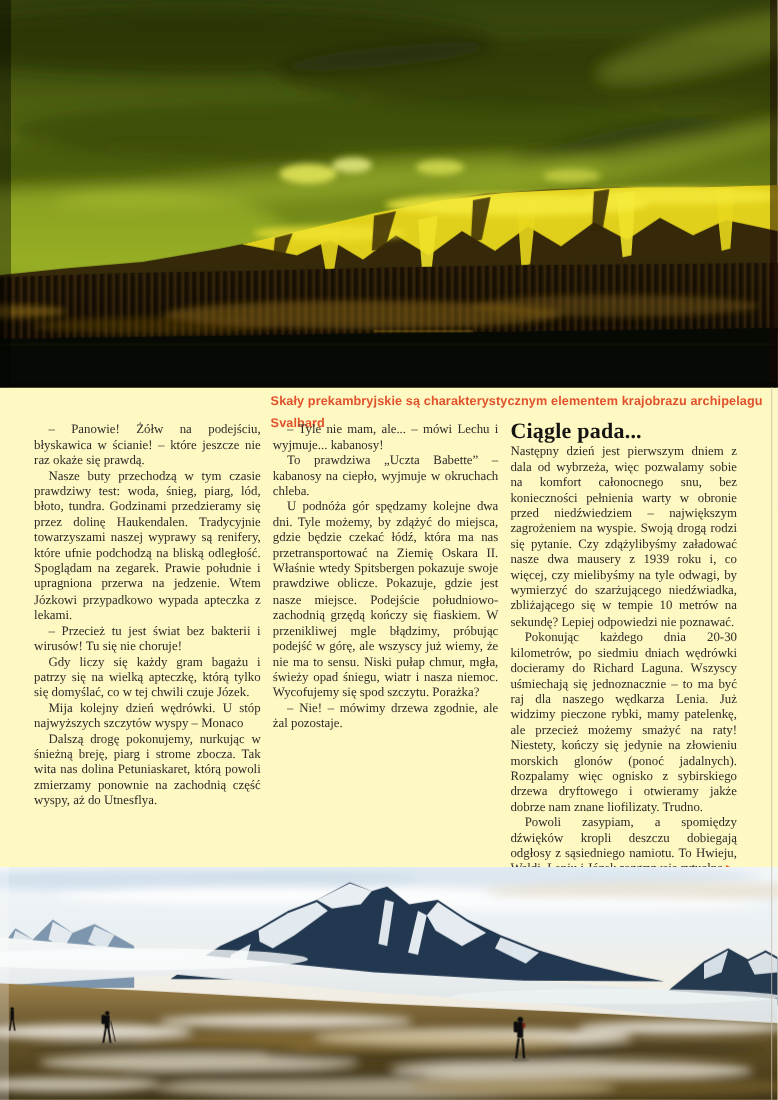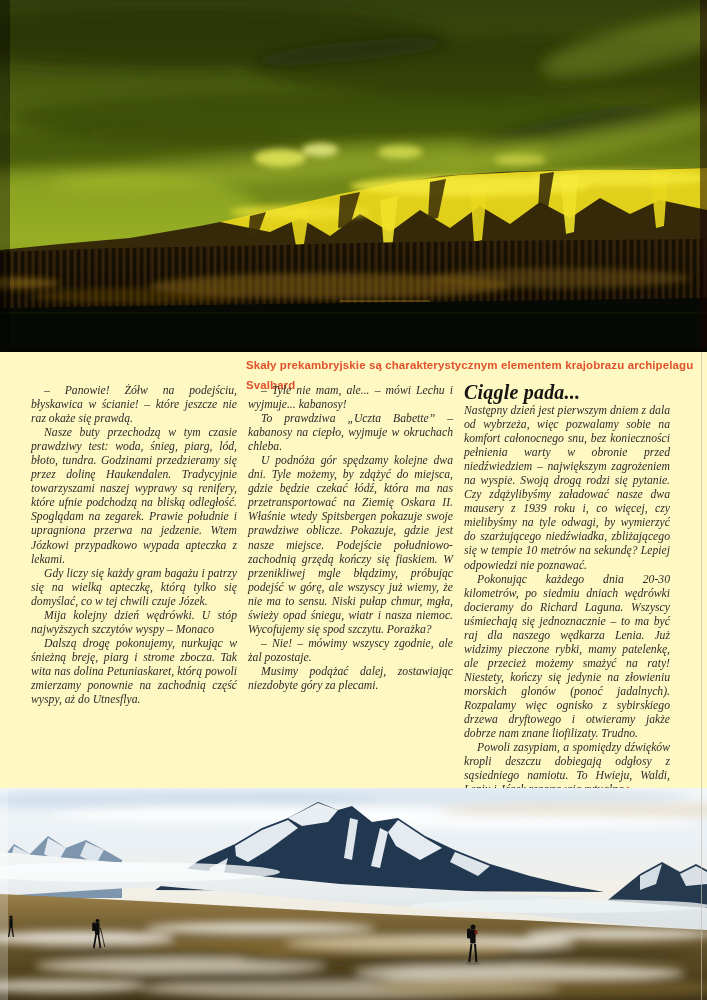--- a/index.html
+++ b/index.html
@@ -18,21 +18,21 @@
     font-size:11.5px;font-weight:bold;line-height:20px;
     padding-left:246px;box-sizing:border-box;
     color:#e0512c;letter-spacing:.1px;
   }
   
   .article{
     position:absolute;left:31px;top:384px;width:640px;
     display:flex;gap:11px;
     color:#2e2b28;
   }
-  .col{width:206px;font-style:italic;}
+  .col{width:206px;}
   .col.c2{width:205px;}
   .para{
     margin:0;font-size:11.7px;line-height:14.05px;
     text-align:justify;text-justify:inter-word;
   }
   .para.indent{text-indent:13px;}
   .col-heading{
     margin:0 0 3px 0;font-size:20px;font-weight:bold;line-height:17px;
     color:#161412;letter-spacing:.2px;
   }
@@ -147,30 +147,30 @@
       <rect x="0" y="348" width="707" height="4" fill="#050503"></rect>
     </svg>
   </div>
 
   <div class="caption">Skały prekambryjskie są charakterystycznym elementem krajobrazu archipelagu Svalbard</div>
 
   <div class="article">
     <div class="col c1">
       <p class="para indent">– Panowie! Żółw na podejściu, błyskawica w ścianie! – które jeszcze nie raz okaże się prawdą.</p>
       <p class="para indent">Nasze buty przechodzą w tym czasie prawdziwy test: woda, śnieg, piarg, lód, błoto, tundra. Godzinami przedzieramy się przez dolinę Haukendalen. Tradycyjnie towarzyszami naszej wyprawy są renifery, które ufnie podchodzą na bliską odległość. Spoglądam na zegarek. Prawie południe i upragniona przerwa na jedzenie. Wtem Józkowi przypadkowo wypada apteczka z lekami.</p>
+      <p class="para indent">– Przecież tu jest świat bez bakterii i wirusów! Tu się nie choruje!</p>
       <p class="para indent">Gdy liczy się każdy gram bagażu i patrzy się na wielką apteczkę, którą tylko się domyślać, co w tej chwili czuje Józek.</p>
       <p class="para indent">Mija kolejny dzień wędrówki. U stóp najwyższych szczytów wyspy – Monaco</p>
       <p class="para indent">Dalszą drogę pokonujemy, nurkując w śnieżną breję, piarg i strome zbocza. Tak wita nas dolina Petuniaskaret, którą powoli zmierzamy ponownie na zachodnią część wyspy, aż do Utnesflya.</p>
     </div>
     <div class="col c2">
       <p class="para indent">– Tyle nie mam, ale... – mówi Lechu i wyjmuje... kabanosy!</p>
       <p class="para indent">To prawdziwa „Uczta Babette” – kabanosy na ciepło, wyjmuje w okruchach chleba.</p>
       <p class="para indent">U podnóża gór spędzamy kolejne dwa dni. Tyle możemy, by zdążyć do miejsca, gdzie będzie czekać łódź, która ma nas przetransportować na Ziemię Oskara II. Właśnie wtedy Spitsbergen pokazuje swoje prawdziwe oblicze. Pokazuje, gdzie jest nasze miejsce. Podejście południowo-zachodnią grzędą kończy się fiaskiem. W przenikliwej mgle błądzimy, próbując podejść w górę, ale wszyscy już wiemy, że nie ma to sensu. Niski pułap chmur, mgła, świeży opad śniegu, wiatr i nasza niemoc. Wycofujemy się spod szczytu. Porażka?</p>
-      <p class="para indent">– Nie! – mówimy wszyscy zgodnie, ale żal pozostaje.</p>
-      <p class="para indent">Musimy podążać dalej, zostawiając niezdobyte góry za plecami.</p>
+      <p class="para indent">– Nie! – mówimy drzewa zgodnie, ale żal pozostaje.</p>
     </div>
     <div class="col c3">
       <h3 class="col-heading">Ciągle pada...</h3>
       <p class="para">Następny dzień jest pierwszym dniem z dala od wybrzeża, więc pozwalamy sobie na komfort całonocnego snu, bez konieczności pełnienia warty w obronie przed niedźwiedziem – największym zagrożeniem na wyspie. Swoją drogą rodzi się pytanie. Czy zdążylibyśmy załadować nasze dwa mausery z 1939 roku i, co więcej, czy mielibyśmy na tyle odwagi, by wymierzyć do szarżującego niedźwiadka, zbliżającego się w tempie 10 metrów na sekundę? Lepiej odpowiedzi nie poznawać.</p>
       <p class="para indent">Pokonując każdego dnia 20-30 kilometrów, po siedmiu dniach wędrówki docieramy do Richard Laguna. Wszyscy uśmiechają się jednoznacznie – to ma być raj dla naszego wędkarza Lenia. Już widzimy pieczone rybki, mamy patelenkę, ale przecież możemy smażyć na raty! Niestety, kończy się jedynie na złowieniu morskich glonów (ponoć jadalnych). Rozpalamy więc ognisko z sybirskiego drzewa dryftowego i otwieramy jakże dobrze nam znane liofilizaty. Trudno.</p>
       <p class="para indent">
         <span>Powoli zasypiam, a spomiędzy dźwięków kropli deszczu dobiegają odgłosy z sąsiedniego namiotu. To Hwieju, Waldi, Leniu i Józek rozgrywają rytualną</span>
         <span class="arrow">▶</span>
       </p>
     </div>

